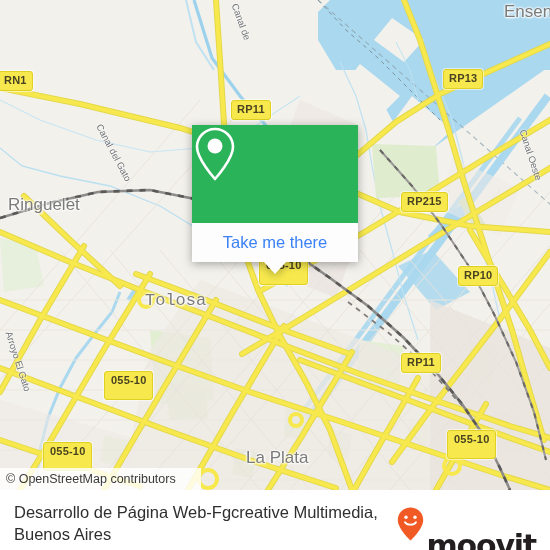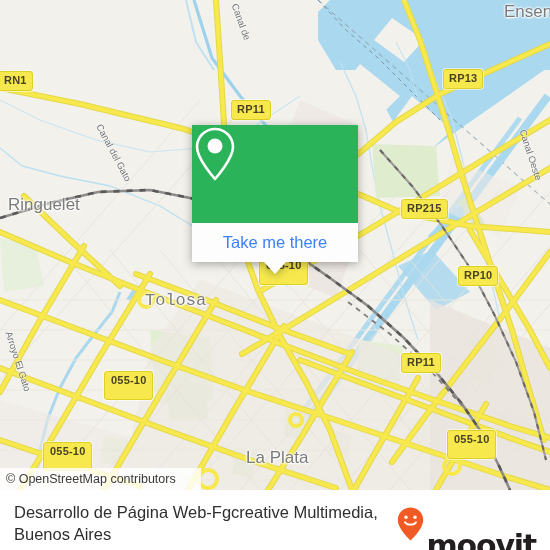--- a/index.html
+++ b/index.html
@@ -239,21 +239,21 @@
     <div class="place" style="left:246px;top:448px;">La Plata</div>
 
     <div class="waterlbl" style="left:104px;top:122px;transform:rotate(62deg);transform-origin:left top;">Canal del Gato</div>
     <div class="waterlbl" style="left:240px;top:2px;transform:rotate(70deg);transform-origin:left top;">Canal de</div>
     <div class="waterlbl" style="left:528px;top:128px;transform:rotate(72deg);transform-origin:left top;">Canal Oeste</div>
     <div class="waterlbl" style="left:14px;top:330px;transform:rotate(72deg);transform-origin:left top;">Arroyo El Gato</div>
 
     <div class="shield" style="left:-2px;top:71px;">RN1</div>
     <div class="shield" style="left:231px;top:100px;">RP11</div>
     <div class="shield" style="left:443px;top:69px;">RP13</div>
-    <div class="shield" style="left:401px;top:199px;text-align:center;">RP215</div>
+    <div class="shield" style="left:401px;top:192px;text-align:center;">RP215</div>
     <div class="shield" style="left:458px;top:266px;">RP10</div>
     <div class="shield wide" style="left:259px;top:256px;">055-10</div>
     <div class="shield wide" style="left:104px;top:371px;">055-10</div>
     <div class="shield" style="left:401px;top:353px;">RP11</div>
     <div class="shield wide" style="left:43px;top:442px;">055-10</div>
     <div class="shield wide" style="left:447px;top:430px;">055-10</div>
 
     <div class="card">
       <div class="card-top">
         <svg width="46" height="58" viewBox="0 0 46 58">

